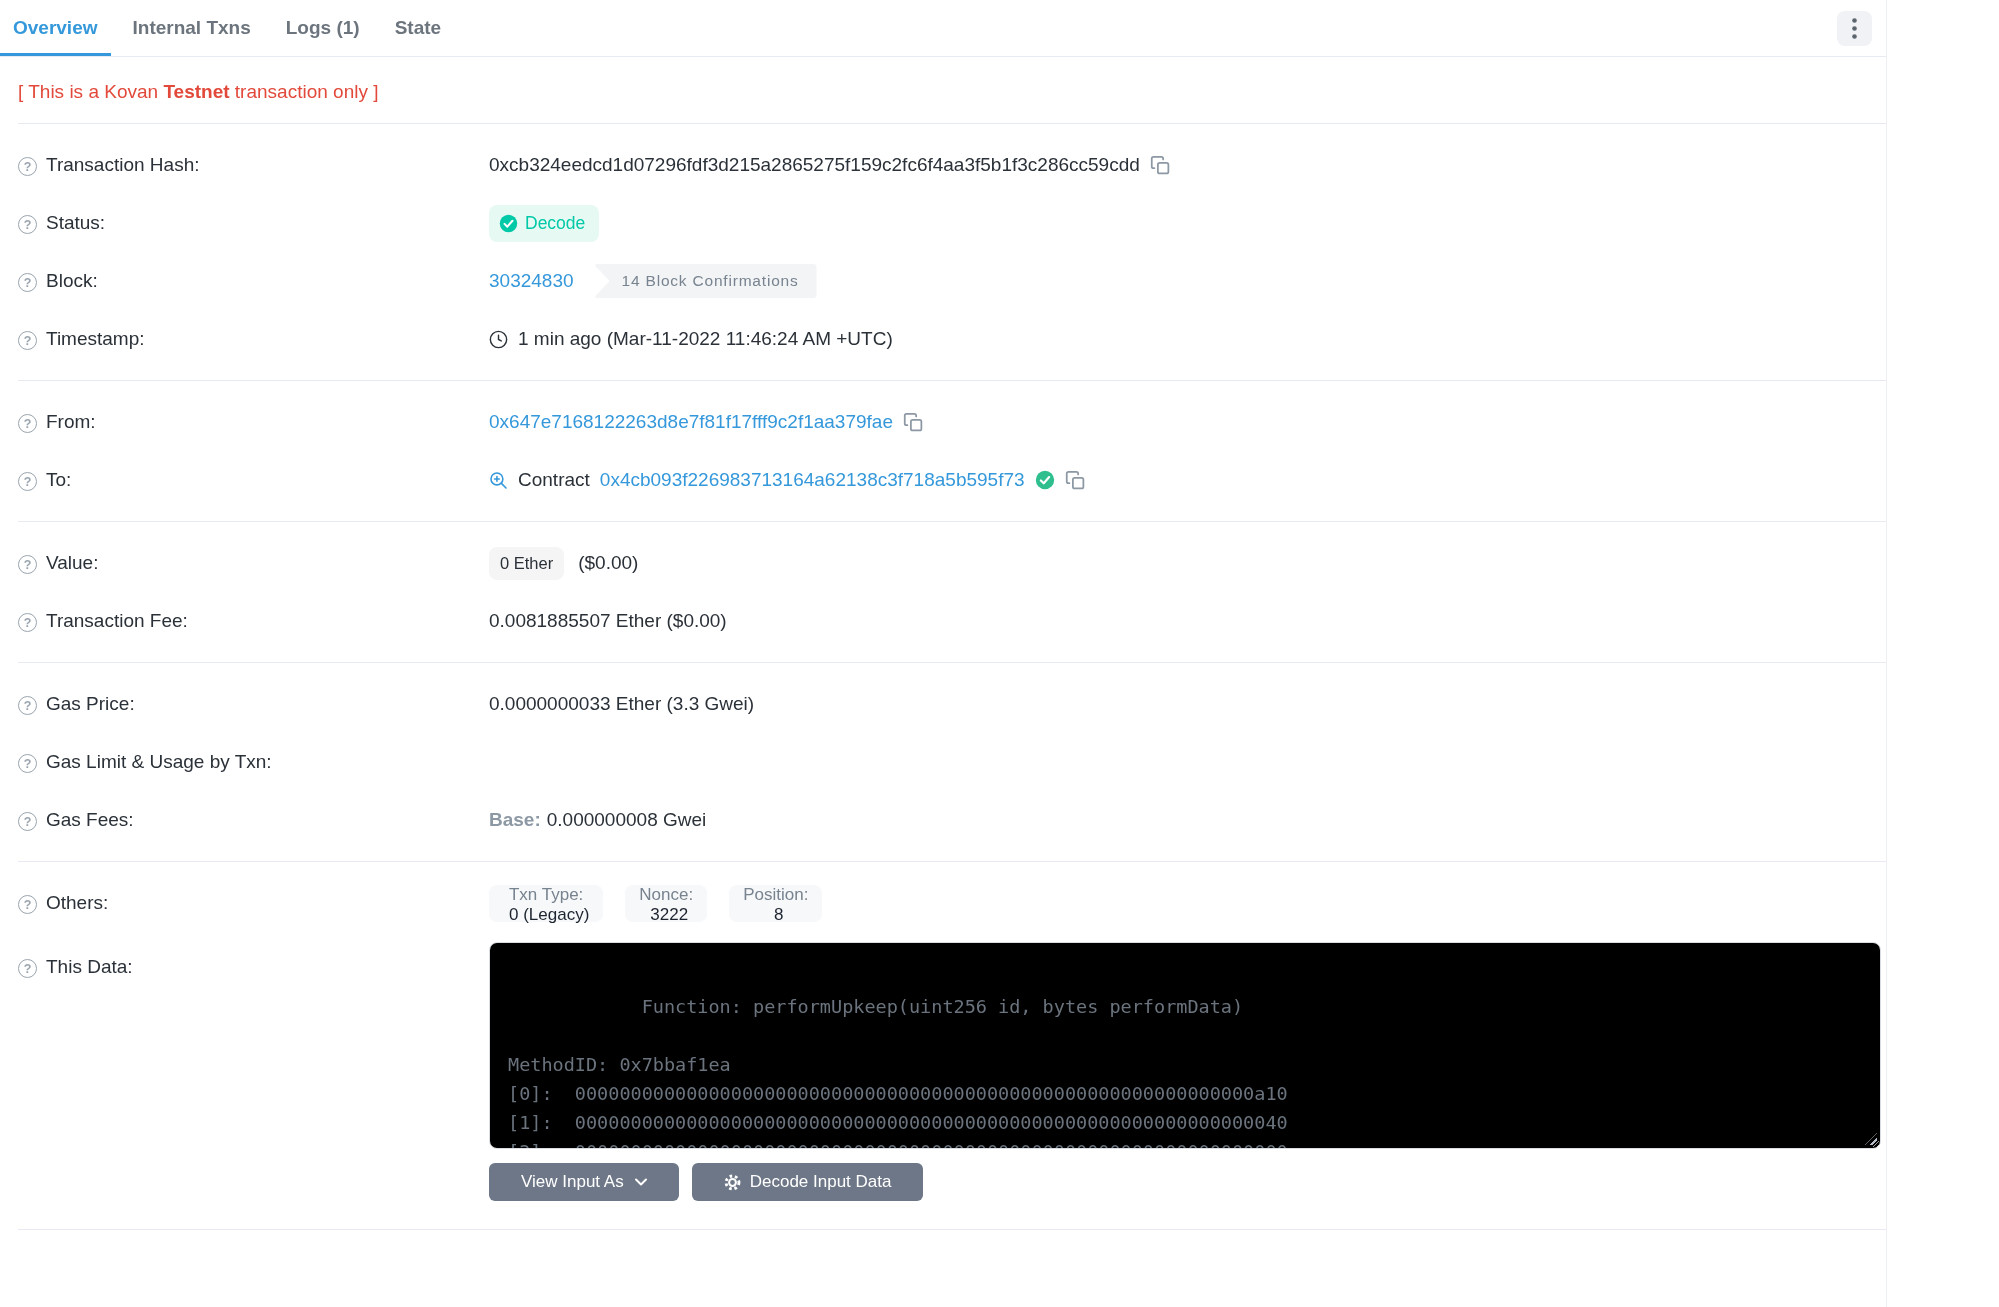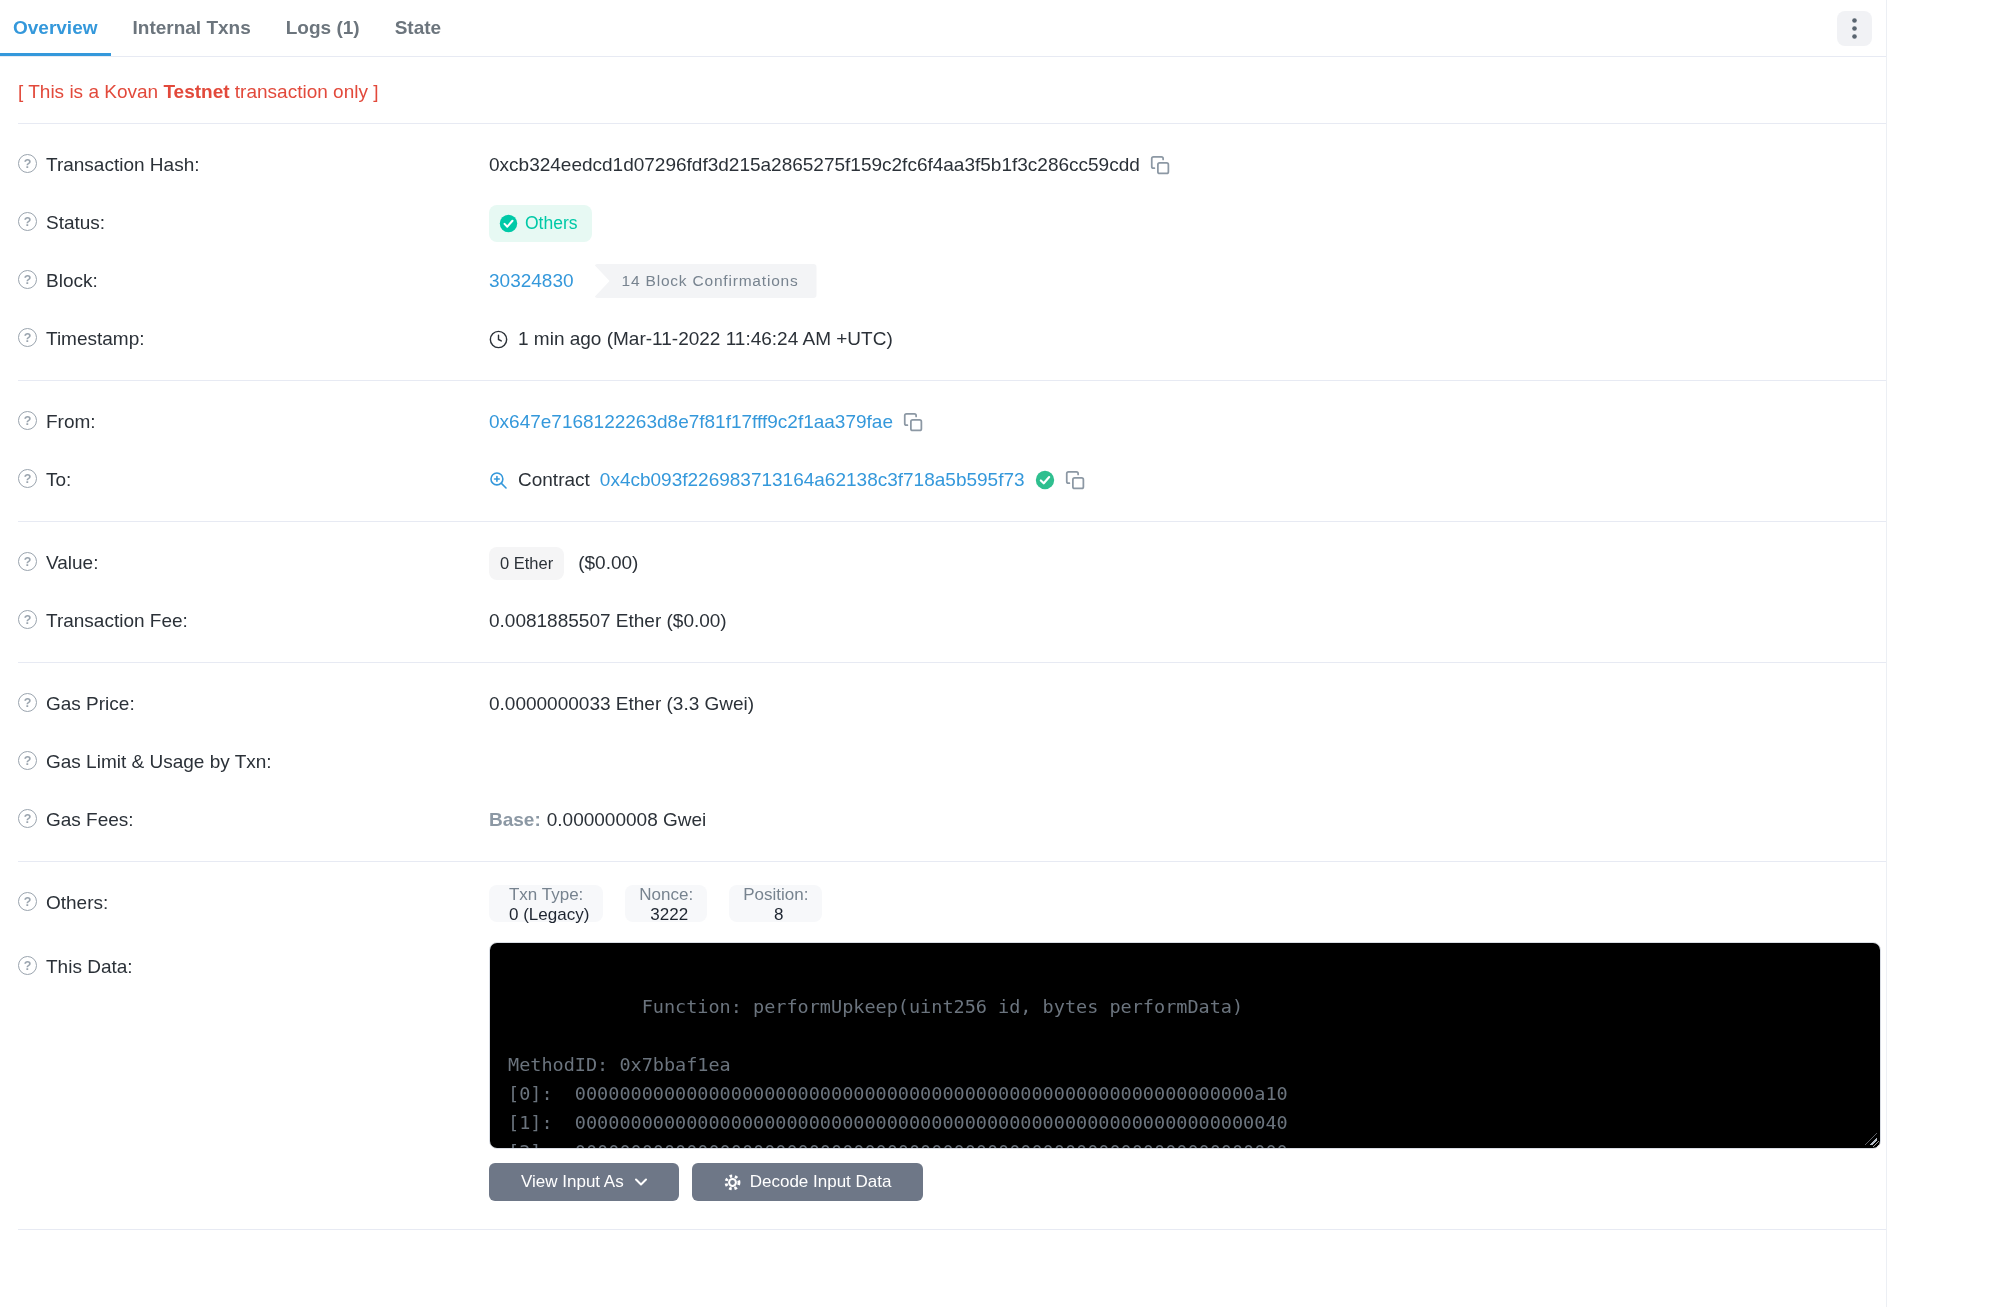--- a/index.html
+++ b/index.html
@@ -32,21 +32,21 @@
   }
 
   
   .content { padding: 0 18px; }
   .notice { margin: 24px 0 20px 0; color: #e2493b; font-size: 19px; }
   .notice b { font-weight: 700; }
   hr.divider { border: none; border-top: 1px solid #e7eaf3; margin: 12px -18px 12px 0; }
 
   .row { display: grid; grid-template-columns: 471px 1fr; align-items: center; min-height: 58px; }
   .row.top { align-items: start; }
-  .label { display: flex; align-items: flex-start; gap: 9px; color: #2b3138; }
+  .label { display: flex; align-items: flex-end; gap: 9px; color: #2b3138; }
   .q-icon {
     width: 19px; height: 19px; border: 1.5px solid #9aa4ae; border-radius: 50%;
     color: #9aa4ae; font-size: 12.5px; font-weight: 700;
     display: inline-flex; align-items: center; justify-content: center; flex: none;
   }
   .q-icon::before { content: "?"; }
   .value { display: flex; align-items: center; gap: 10px; flex-wrap: wrap; }
 
   a.link { color: #3498db; text-decoration: none; cursor: pointer; }
 
@@ -159,21 +159,21 @@
         <div class="label">
           <span class="q-icon"></span>
           <span>Status:</span>
         </div>
         <div class="value">
           <span class="status-badge">
             <svg class="ico" width="19" height="19" viewBox="0 0 24 24">
               <circle cx="12" cy="12" r="11" fill="#00c9a7"></circle>
               <polyline points="7,12.5 10.5,16 17,8.5" fill="none" stroke="#ffffff" stroke-width="2.6" stroke-linecap="round" stroke-linejoin="round"></polyline>
             </svg>
-            <span>Others</span>
+            <span>Decode</span>
           </span>
         </div>
       </div>
 
       <div class="row">
         <div class="label">
           <span class="q-icon"></span>
           <span>Block:</span>
         </div>
         <div class="value">

